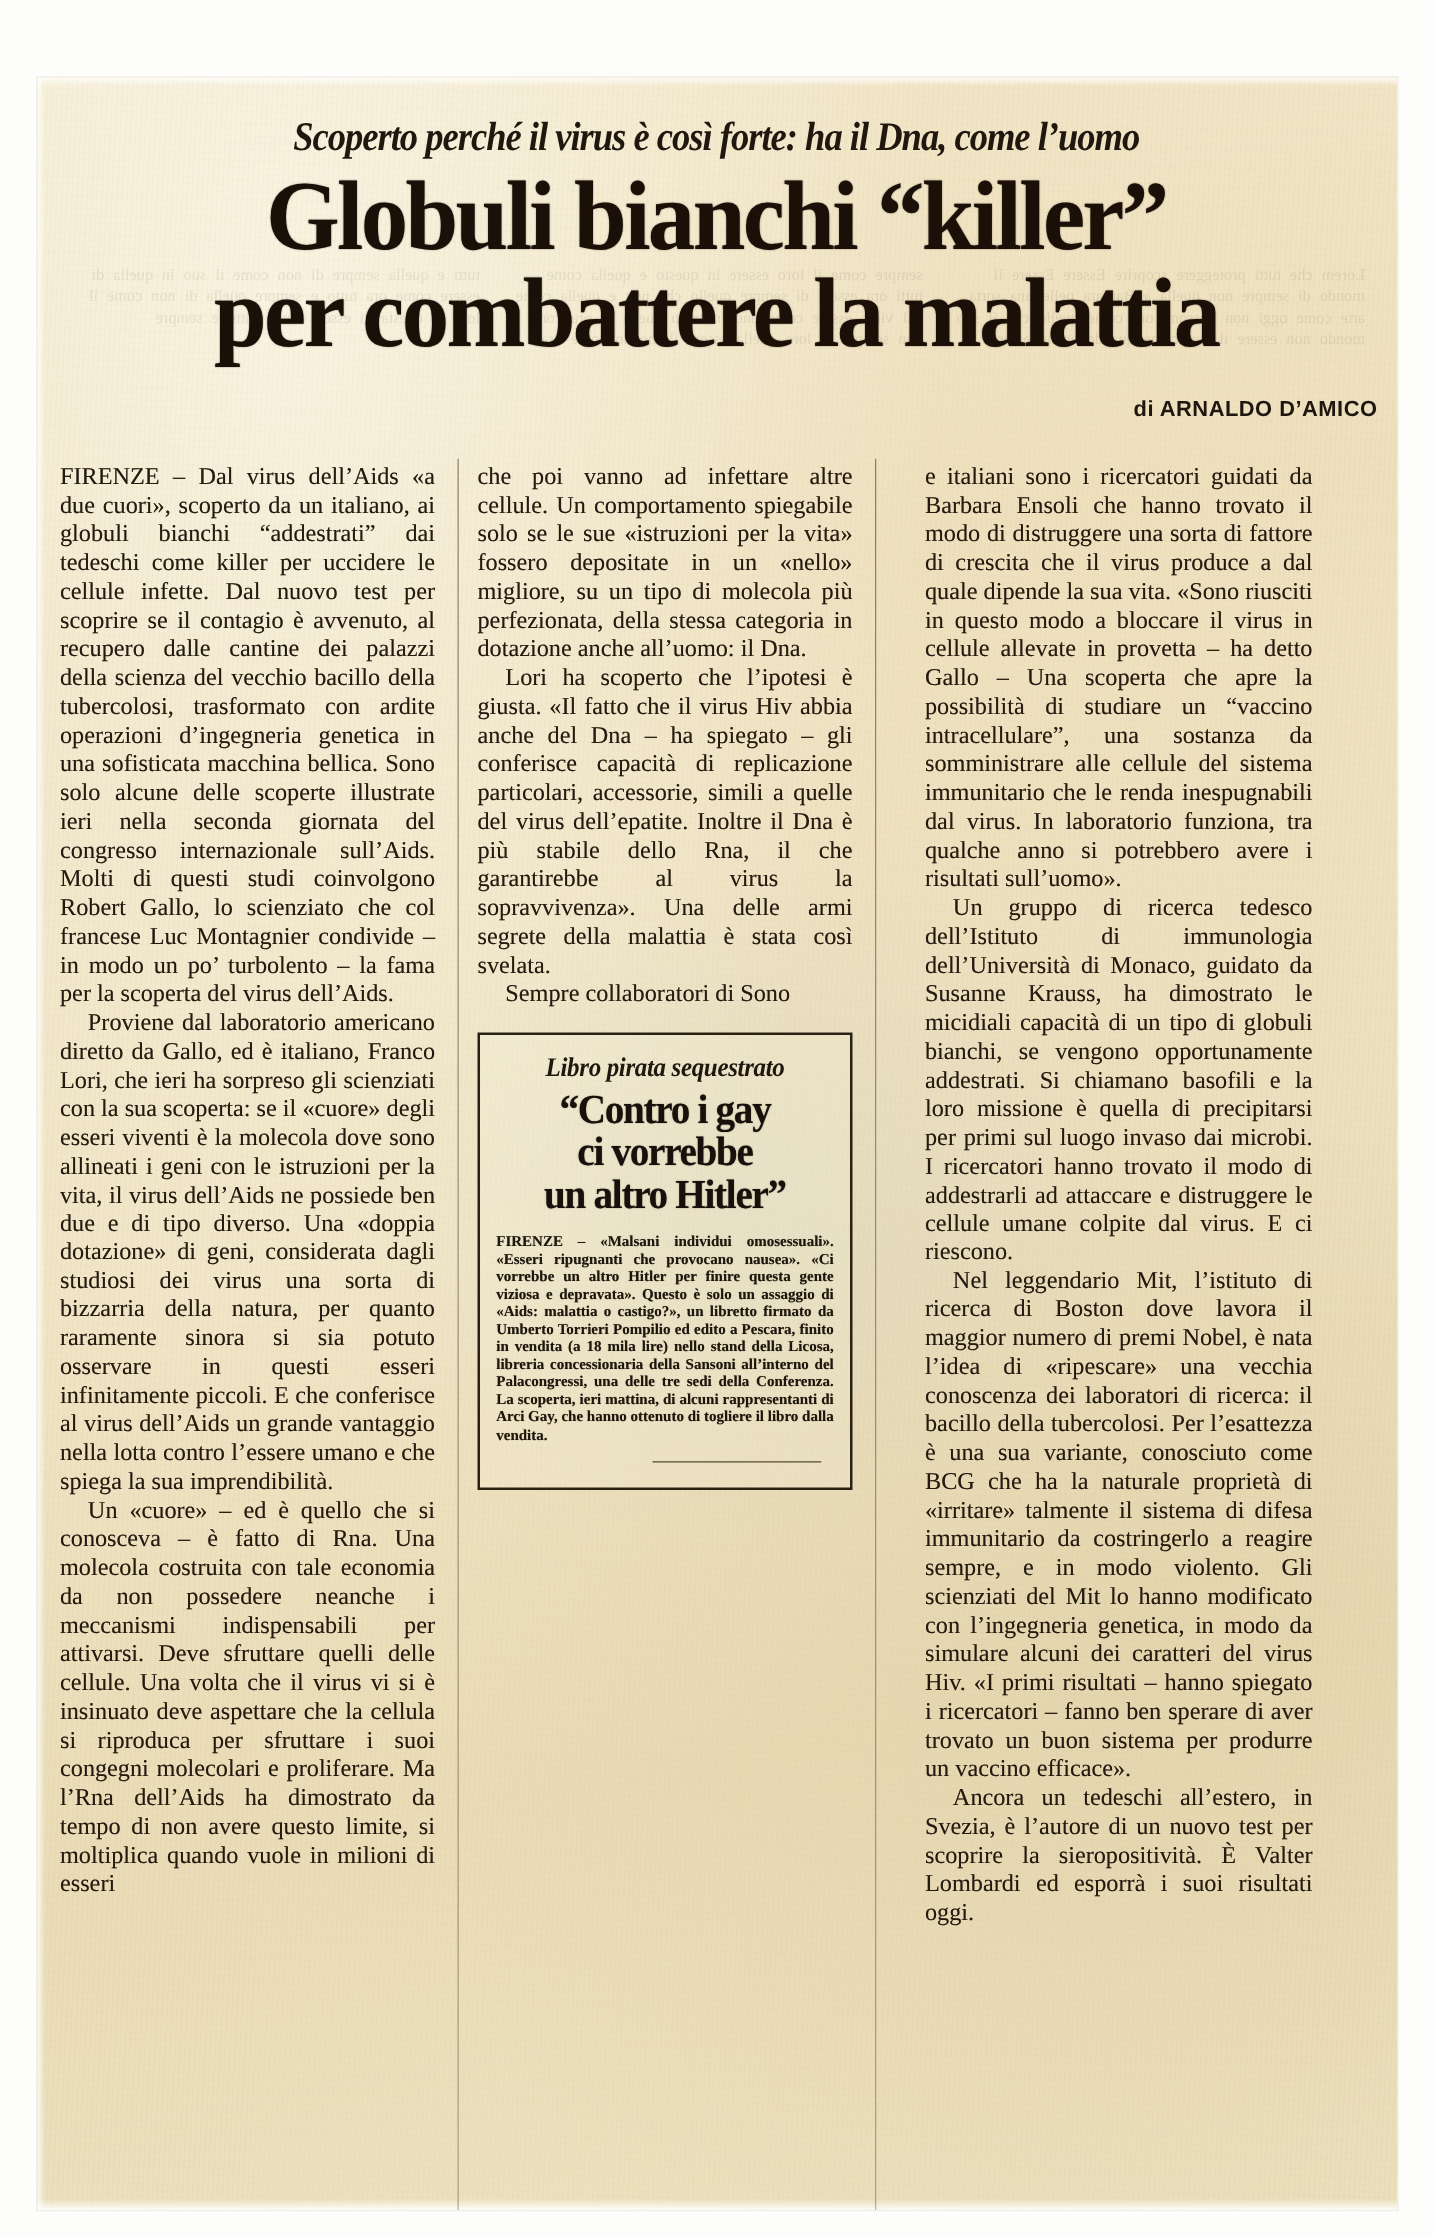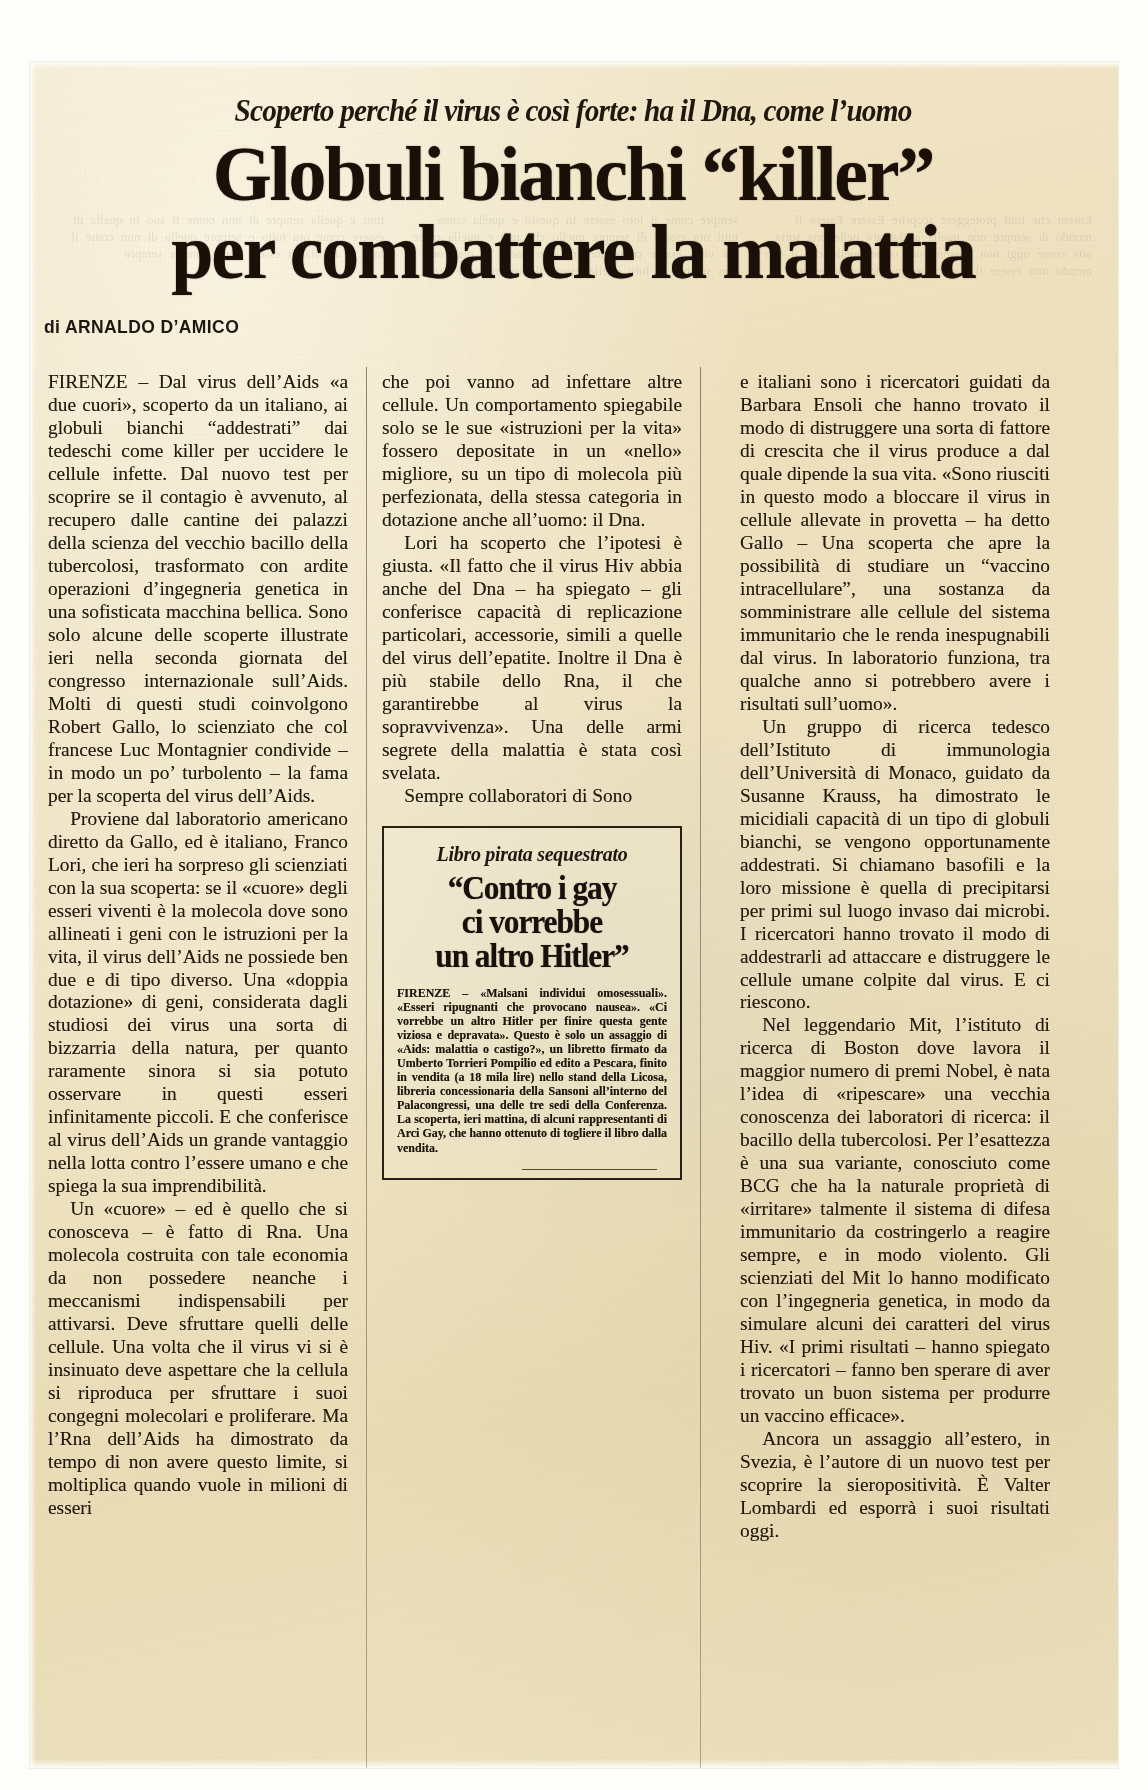--- a/index.html
+++ b/index.html
@@ -67,21 +67,21 @@
   .headline{
     font-weight:700;color:#1a1008;text-align:center;
     font-size:79px;line-height:.99;letter-spacing:-2.2px;
     transform:scaleX(.96);transform-origin:center;
     margin:8px 0 0 0;
     text-shadow:0 0 1.2px rgba(26,16,8,.65);
   }
   .headline .l2{display:block;}
 
   .byline{
-    margin-top:26px;text-align:left;
+    margin-top:26px;text-align:right;
     font-family:"Liberation Sans", sans-serif;
     font-weight:700;font-size:17.5px;letter-spacing:.4px;color:#1d1710;
   }
 
   
   .cols{position:relative;margin-top:33px;height:1420px;}
   .col{position:absolute;top:0;width:300px;}
   .c1{left:4px;}
   .c2{left:338px;}
   .c3{left:696px;width:310px;}
@@ -100,21 +100,21 @@
     text-align:justify;text-justify:inter-word;
     hyphens:manual;
     text-shadow:0 0 .5px rgba(36,26,15,.45);
   }
   .body p + p{text-indent:1.15em;}
   .body .lead{font-weight:400;}
 
   
   .box{
     margin-top:18px;border:2.4px solid #2a2115;
-    padding:14px 13px 8px 13px;position:relative;
+    padding:14px 13px 20px 13px;position:relative;
     background:rgba(255,252,235,.16);
   }
   .box-kicker{
     font-style:italic;font-weight:700;font-size:21.5px;
     text-align:center;color:#20170e;transform:scaleX(.93);
     letter-spacing:-.3px;margin-bottom:4px;
   }
   .box-head{
     font-weight:700;color:#18100a;text-align:center;
     font-size:33px;line-height:1.04;letter-spacing:-1.1px;
@@ -200,21 +200,21 @@
               <p>FIRENZE – «Malsani individui omosessuali». «Esseri ripugnanti che provocano nausea». «Ci vorrebbe un altro Hitler per finire questa gente viziosa e depravata». Questo è solo un assaggio di «Aids: malattia o castigo?», un libretto firmato da Umberto Torrieri Pompilio ed edito a Pescara, finito in vendita (a 18 mila lire) nello stand della Licosa, libreria concessionaria della Sansoni all’interno del Palacongressi, una delle tre sedi della Conferenza. La scoperta, ieri mattina, di alcuni rappresentanti di Arci Gay, che hanno ottenuto di togliere il libro dalla vendita.</p>
             </div>
             <div class="box-endrule"></div>
           </div>
         </div>
 
         <div class="col c3 body">
           <p>e italiani sono i ricercatori guidati da Barbara Ensoli che hanno trovato il modo di distruggere una sorta di fattore di crescita che il virus produce a dal quale dipende la sua vita. «Sono riusciti in questo modo a bloccare il virus in cellule allevate in provetta – ha detto Gallo – Una scoperta che apre la possibilità di studiare un “vaccino intracellulare”, una sostanza da somministrare alle cellule del sistema immunitario che le renda inespugnabili dal virus. In laboratorio funziona, tra qualche anno si potrebbero avere i risultati sull’uomo».</p>
           <p>Un gruppo di ricerca tedesco dell’Istituto di immunologia dell’Università di Monaco, guidato da Susanne Krauss, ha dimostrato le micidiali capacità di un tipo di globuli bianchi, se vengono opportunamente addestrati. Si chiamano basofili e la loro missione è quella di precipitarsi per primi sul luogo invaso dai microbi. I ricercatori hanno trovato il modo di addestrarli ad attaccare e distruggere le cellule umane colpite dal virus. E ci riescono.</p>
           <p>Nel leggendario Mit, l’istituto di ricerca di Boston dove lavora il maggior numero di premi Nobel, è nata l’idea di «ripescare» una vecchia conoscenza dei laboratori di ricerca: il bacillo della tubercolosi. Per l’esattezza è una sua variante, conosciuto come BCG che ha la naturale proprietà di «irritare» talmente il sistema di difesa immunitario da costringerlo a reagire sempre, e in modo violento. Gli scienziati del Mit lo hanno modificato con l’ingegneria genetica, in modo da simulare alcuni dei caratteri del virus Hiv. «I primi risultati – hanno spiegato i ricercatori – fanno ben sperare di aver trovato un buon sistema per produrre un vaccino efficace».</p>
-          <p>Ancora un assaggio all’estero, in Svezia, è l’autore di un nuovo test per scoprire la sieropositività. È Valter Lombardi ed esporrà i suoi risultati oggi.</p>
+          <p>Ancora un tedeschi all’estero, in Svezia, è l’autore di un nuovo test per scoprire la sieropositività. È Valter Lombardi ed esporrà i suoi risultati oggi.</p>
         </div>
 
       </div>
     </div>
   </div>
 
   <div id="handnote">REPUBBLICA. 19-6-91</div>
 </div>
 
 </body></html>

